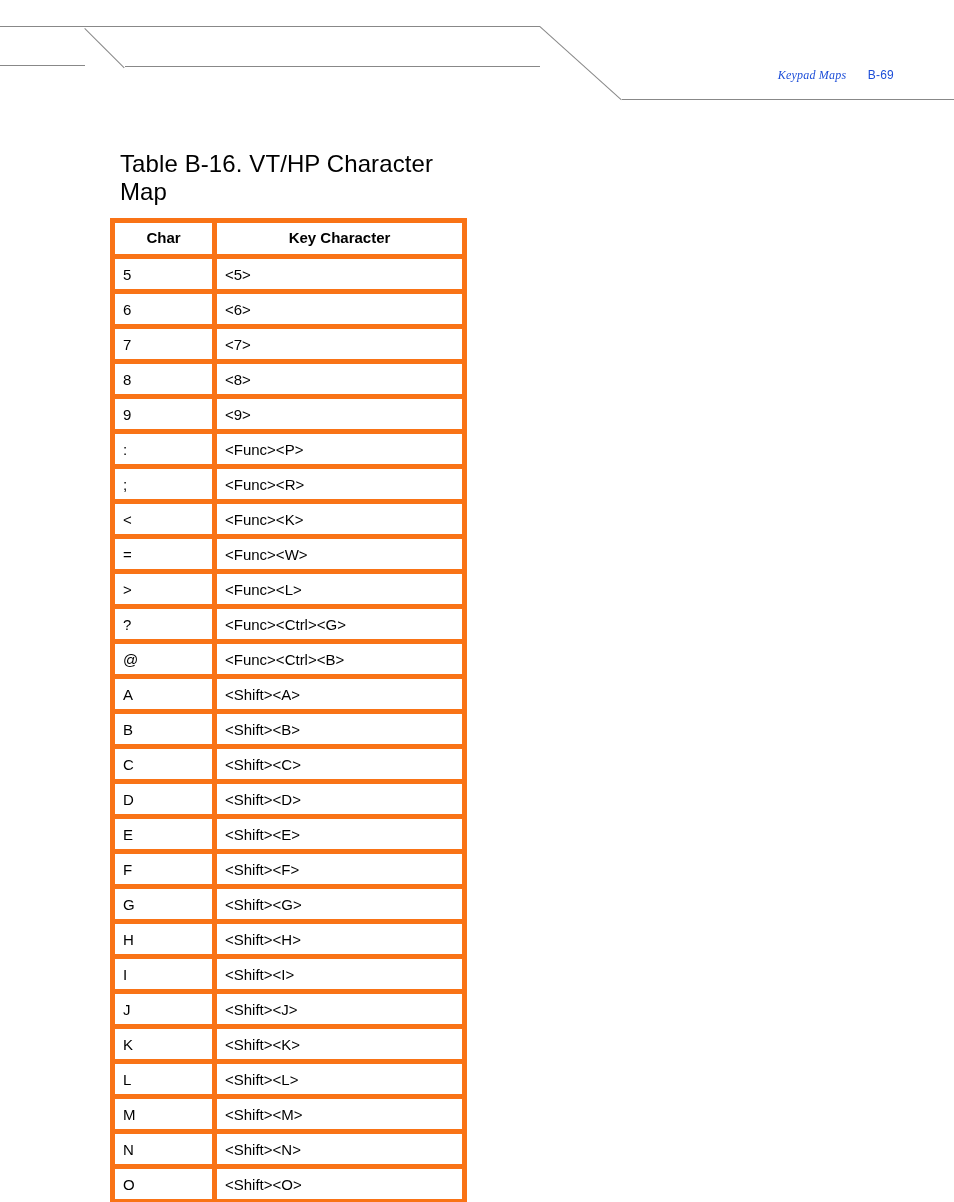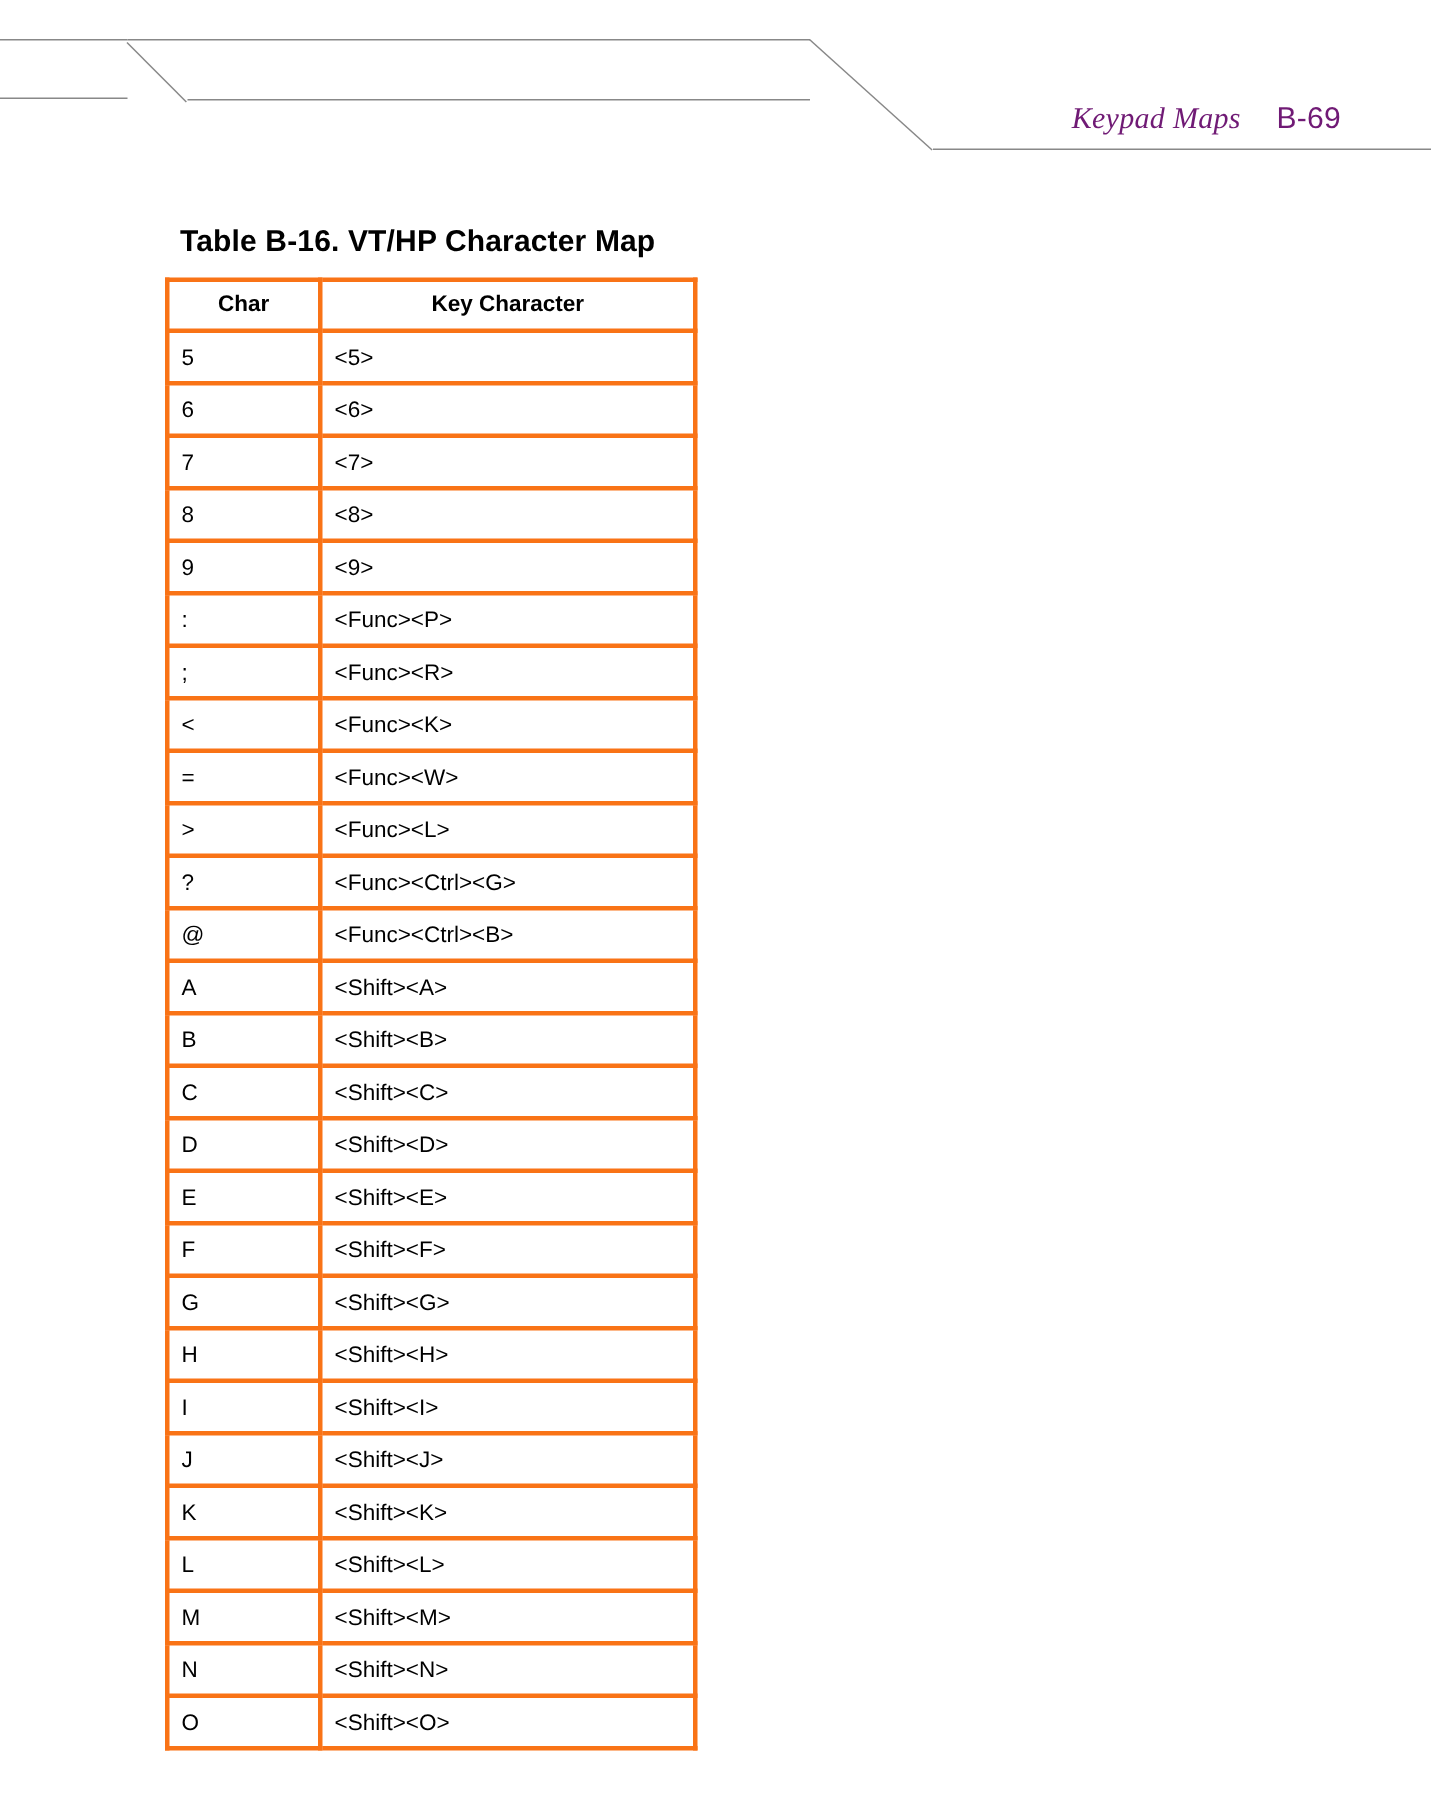--- a/index.html
+++ b/index.html
@@ -69,52 +69,52 @@
     top: 99px;
     left: 622px;
     width: 332px;
     height: 0;
     border-top: 1px solid #888;
   }
   .running-head {
     position: absolute;
     top: 68px;
     right: 60px;
-    font-size: 20px;
-    color: #701a75;
+    font-size: 12px;
+    color: #1d4ed8;
     letter-spacing: 0.2px;
   }
   .running-head .section {
     font-style: italic;
     font-family: "Times New Roman", Times, serif;
     margin-right: 18px;
   }
   .running-head .page-num {
     font-family: "Helvetica Neue", Helvetica, Arial, sans-serif;
     font-style: normal;
   }
   .content {
     position: absolute;
     top: 150px;
     left: 110px;
     width: 360px;
   }
   .table-title {
-    font-weight: 700;
-    font-size: 20px;
+    font-weight: 400;
+    font-size: 24px;
     margin: 0 0 12px 10px;
     letter-spacing: 0.1px;
   }
   table.charmap {
     border-collapse: collapse;
     width: 352px;
     table-layout: fixed;
   }
   table.charmap th, table.charmap td {
-    border: 3px solid #f97316;
+    border: 5px solid #f97316;
     font-size: 15px;
     font-weight: 400;
     vertical-align: middle;
   }
   table.charmap th {
     font-weight: 700;
     text-align: center;
     padding: 6px 6px 8px 6px;
   }
   table.charmap td {

